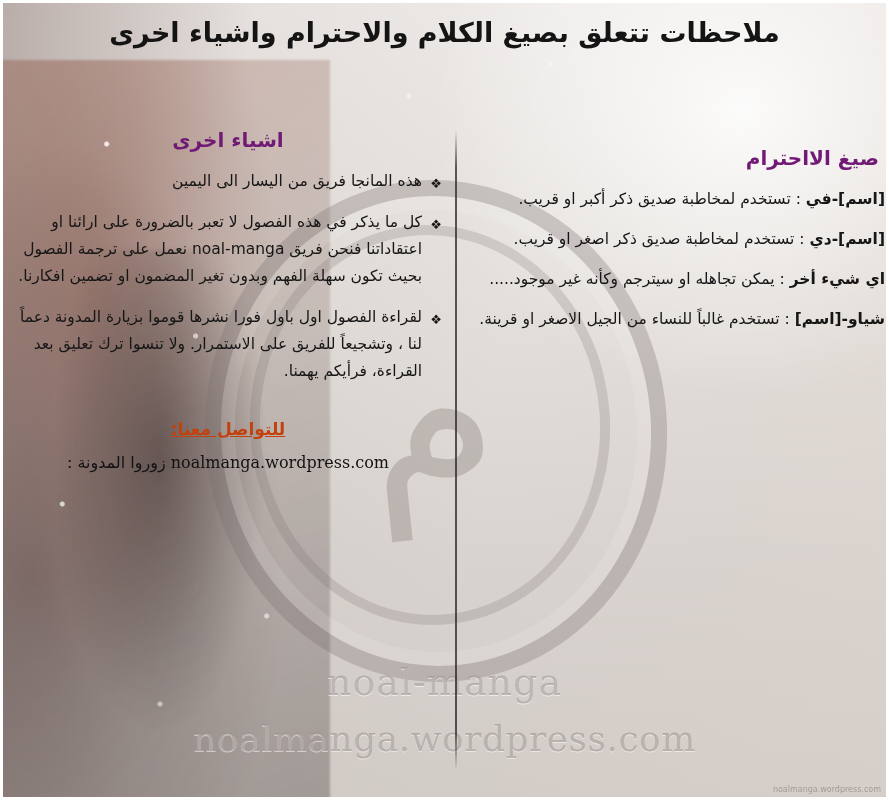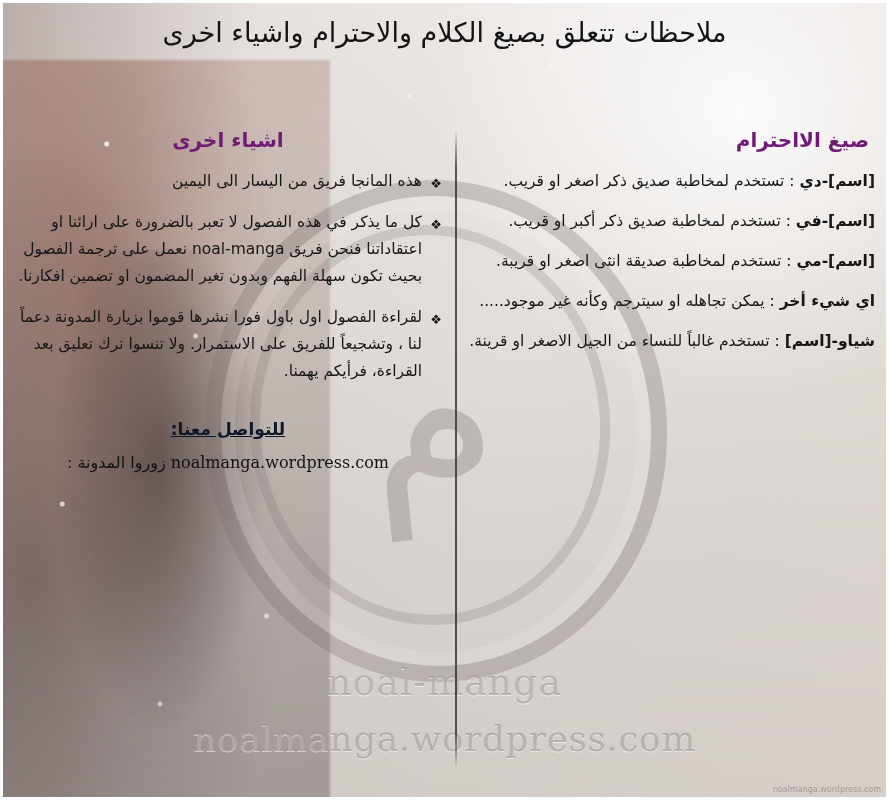--- a/index.html
+++ b/index.html
@@ -152,42 +152,43 @@
     inset: 0;
   }
 
   .title {
     position: absolute;
     right: 36px;
     left: 36px;
     top: 14px;
     text-align: center;
     font-family: "DejaVu Sans", sans-serif;
-    font-weight: normal;
+    font-weight: bold;
     font-size: 27px;
     line-height: 38px;
     color: #141414;
   }
 
   .divider {
     position: absolute;
     left: 455px;
     top: 130px;
     width: 2px;
     height: 640px;
     background: linear-gradient(180deg, rgba(40,35,35,0.0) 0%, rgba(40,35,35,0.75) 6%, rgba(40,35,35,0.75) 94%, rgba(40,35,35,0) 100%);
   }
 
   .col {
     position: absolute;
     top: 128px;
   }
   .col-right {       
-    right: 14px;
+    right: 4px;
     width: 420px;
+    margin-top: 18px;
   }
   .col-left {        
     left: 14px;
     width: 428px;
   }
 
   .col-head {
     text-align: center;
     font-family: "DejaVu Sans", sans-serif;
     font-weight: bold;
@@ -228,21 +229,21 @@
     font-size: 13px;
     color: #161616;
   }
 
   .contact-head {
     margin-top: 34px;
     text-align: center;
     font-family: "DejaVu Sans", sans-serif;
     font-weight: bold;
     font-size: 17px;
-    color: #0f172a;
+    color: #c2410c;
     text-decoration: underline;
   }
   .contact-row {
     margin-top: 14px;
     text-align: center;
     font-family: "DejaVu Sans", sans-serif;
     font-size: 16px;
     color: #121212;
   }
   .contact-row .url {
@@ -281,27 +282,24 @@
   <div class="content">
 
     <div class="title">ملاحظات تتعلق بصيغ الكلام والاحترام واشياء اخرى</div>
 
     <div class="divider"></div>
 
     <div class="col col-right">
       <div class="col-head">صيغ الااحترام</div>
 
       <div class="entry">
+        <span class="term">[اسم]-في</span><span> : تستخدم لمخاطبة صديق ذكر أكبر او قريب.</span>
+      </div>
+      <div class="entry">
         <span class="term">[اسم]-دي</span><span> : تستخدم لمخاطبة صديق ذكر اصغر او قريب.</span>
-      </div>
-      <div class="entry">
-        <span class="term">[اسم]-في</span><span> : تستخدم لمخاطبة صديق ذكر أكبر او قريب.</span>
-      </div>
-      <div class="entry">
-        <span class="term">[اسم]-مي</span><span> : تستخدم لمخاطبة صديقة انثى اصغر او قريبة.</span>
       </div>
       <div class="entry">
         <span class="term">اي شيء أخر</span><span> : يمكن تجاهله او سيترجم وكأنه غير موجود.....</span>
       </div>
       <div class="entry">
         <span class="term">شياو-[اسم]</span><span> : تستخدم غالباً للنساء من الجيل الاصغر او قرينة.</span>
       </div>
     </div>
 
     <div class="col col-left">

